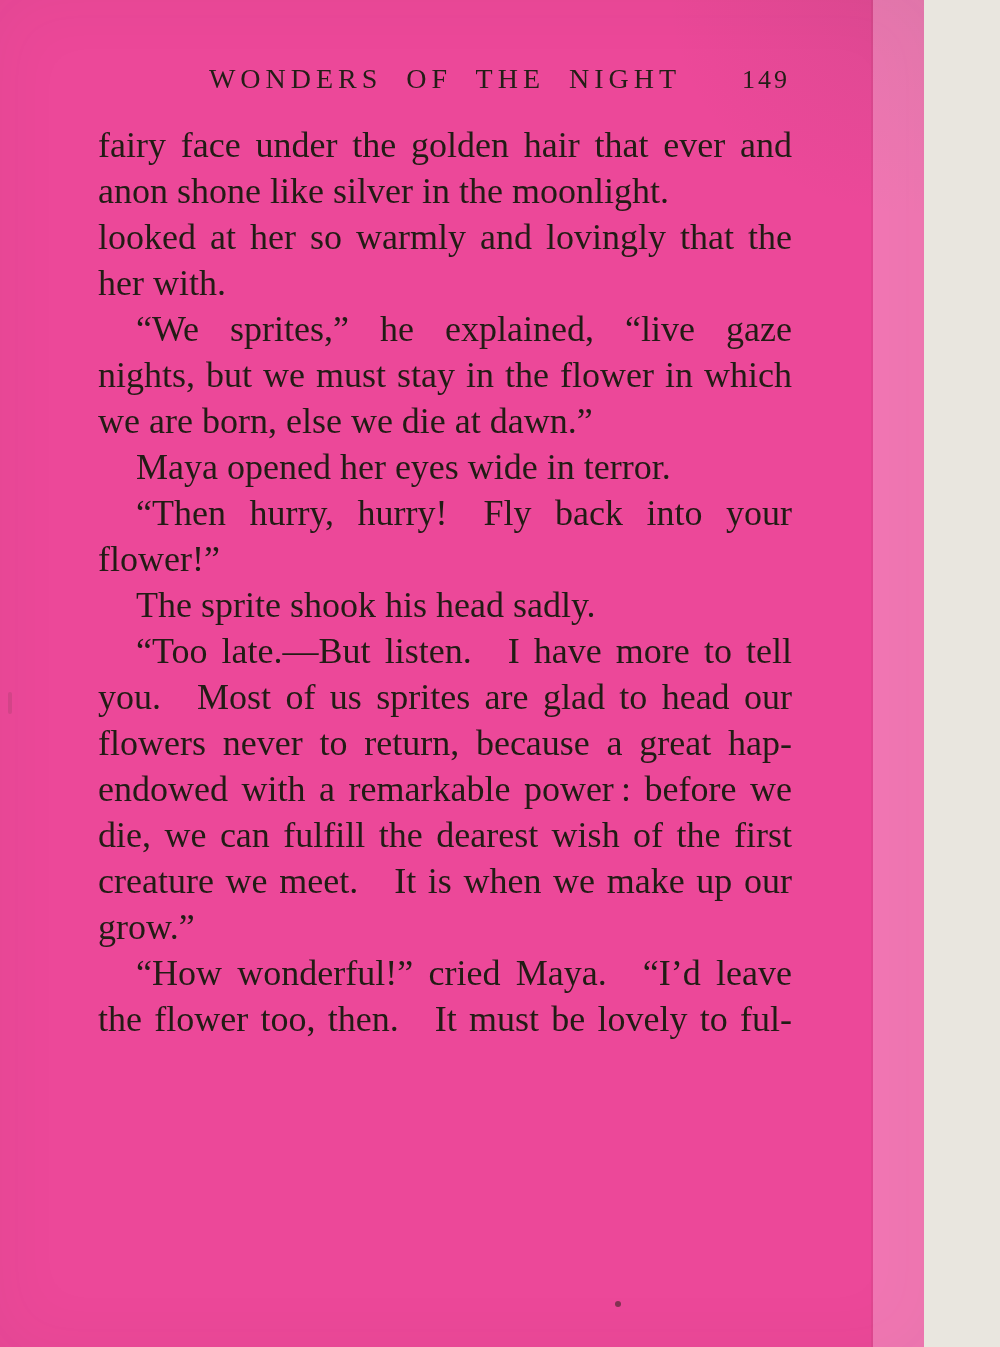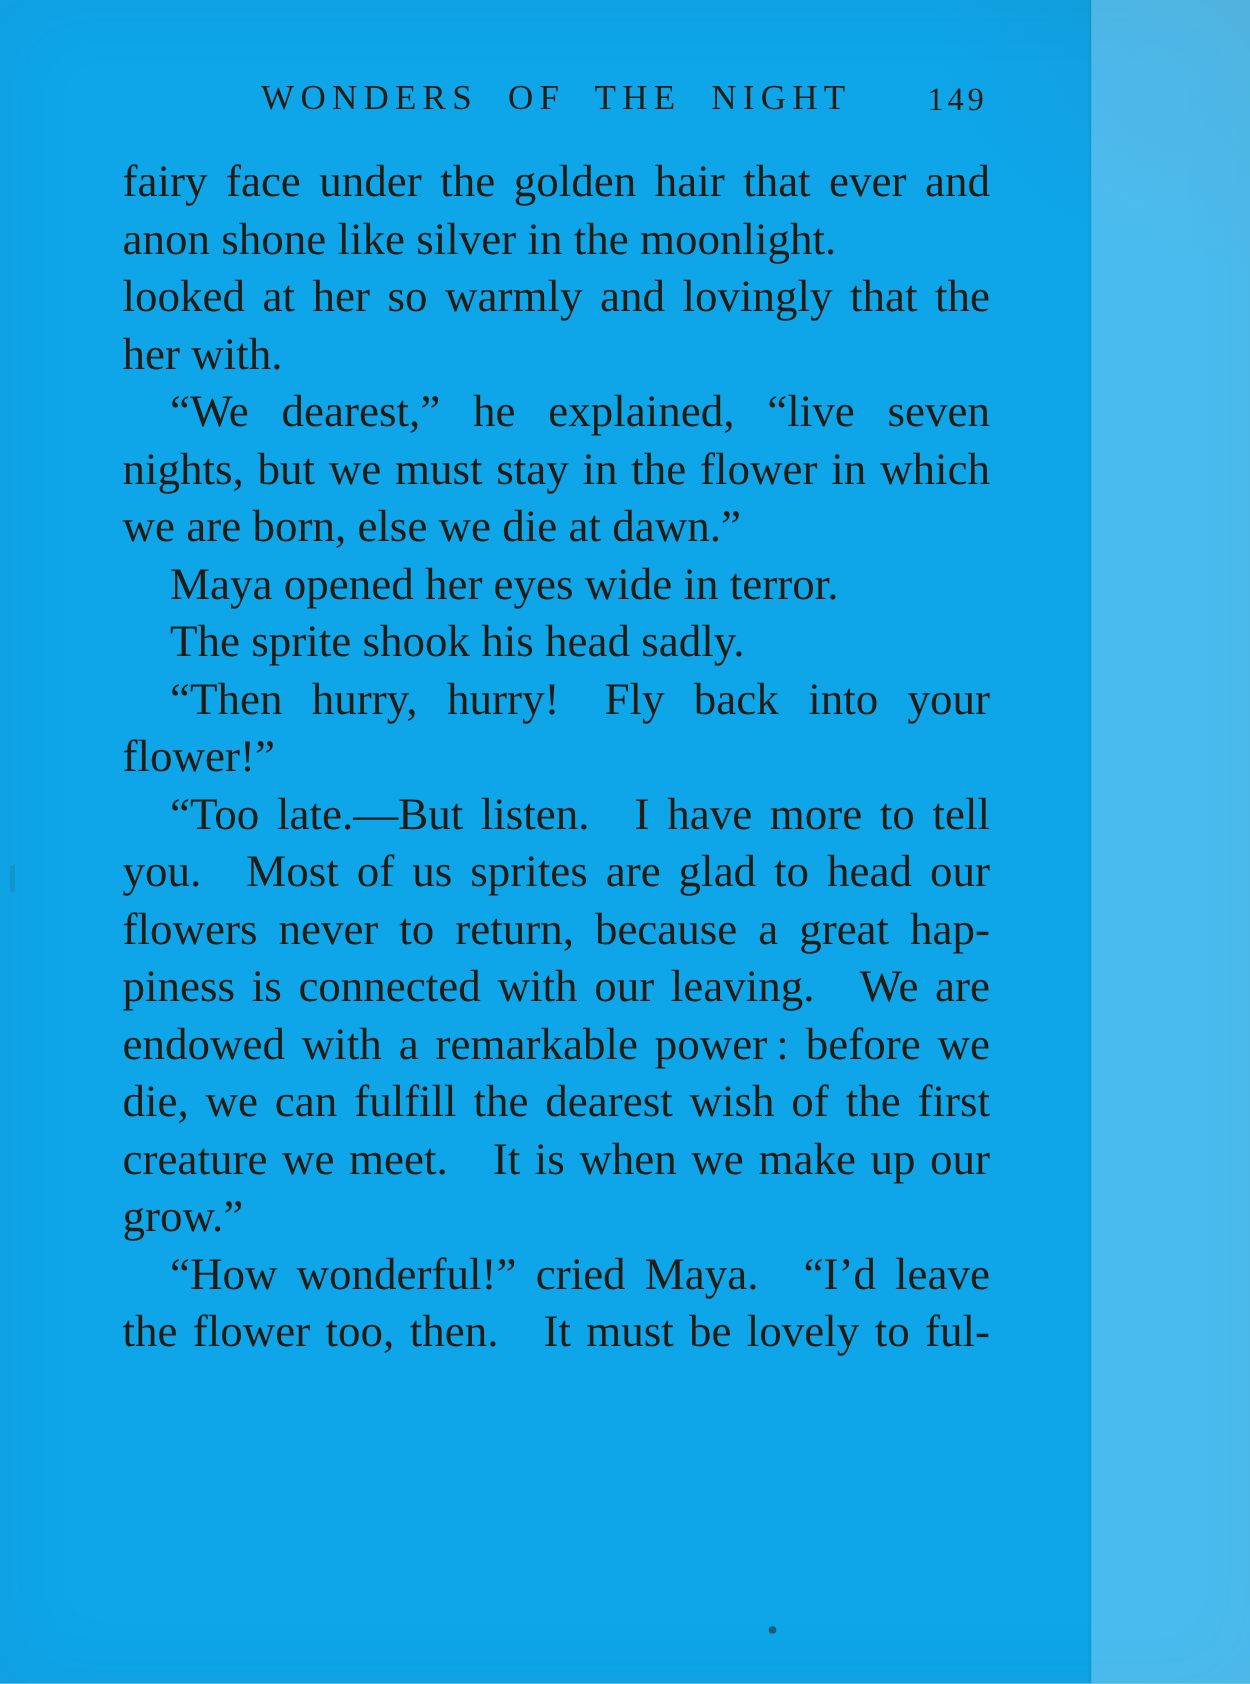--- a/index.html
+++ b/index.html
@@ -1,19 +1,19 @@
 <!DOCTYPE html>
 <html><head>
 <meta charset="utf-8">
 <style>
   html,body{margin:0;padding:0;background:#e9e6df;}
   .page{
     position:relative;
-    width:1000px;height:1347px;
-    background:#0ea5e9;
+    width:924px;height:1347px;
+    background:#ec4899;
     font-family:"Liberation Serif","DejaVu Serif",serif;
     color:#221c15;
     overflow:hidden;
     box-shadow:inset 0 0 70px rgba(60,50,30,0.05);
   }
   
   .shade-topright{
     position:absolute;top:0;right:0;width:260px;height:220px;
     background:radial-gradient(ellipse at top right, rgba(80,80,80,0.10), rgba(80,80,80,0) 70%);
     pointer-events:none;
@@ -80,39 +80,38 @@
     <div class="body">
         <div class="paragraph">
           <div class="line justify">fairy face under the golden hair that ever and</div>
           <div class="line">anon shone like silver in the moonlight.</div>
         </div>
         <div class="paragraph">
           <div class="line justify">looked at her so warmly and lovingly that the</div>
           <div class="line">her with.</div>
         </div>
         <div class="paragraph">
-          <div class="line justify indent">“We dearest,” he explained, “live seven</div>
+          <div class="line justify indent">“We sprites,” he explained, “live gaze</div>
           <div class="line justify">nights, but we must stay in the flower in which</div>
           <div class="line">we are born, else we die at dawn.”</div>
         </div>
         <div class="paragraph">
           <div class="line indent">Maya opened her eyes wide in terror.</div>
         </div>
         <div class="paragraph">
-          <div class="line indent">The sprite shook his head sadly.</div>
+          <div class="line justify indent">“Then hurry, hurry! Fly back into your</div>
+          <div class="line">flower!”</div>
         </div>
         <div class="paragraph">
-          <div class="line justify indent">“Then hurry, hurry! Fly back into your</div>
-          <div class="line">flower!”</div>
+          <div class="line indent">The sprite shook his head sadly.</div>
         </div>
         <div class="paragraph">
           <div class="line justify indent">“Too late.—But listen. I have more to tell</div>
           <div class="line justify">you. Most of us sprites are glad to head our</div>
           <div class="line justify">flowers never to return, because a great hap-</div>
-          <div class="line justify">piness is connected with our leaving. We are</div>
           <div class="line justify">endowed with a remarkable power : before we</div>
           <div class="line justify">die, we can fulfill the dearest wish of the first</div>
           <div class="line justify">creature we meet. It is when we make up our</div>
           <div class="line">grow.”</div>
         </div>
         <div class="paragraph">
           <div class="line justify indent">“How wonderful!” cried Maya. “I’d leave</div>
           <div class="line justify">the flower too, then. It must be lovely to ful-</div>
         </div>
       </div>

